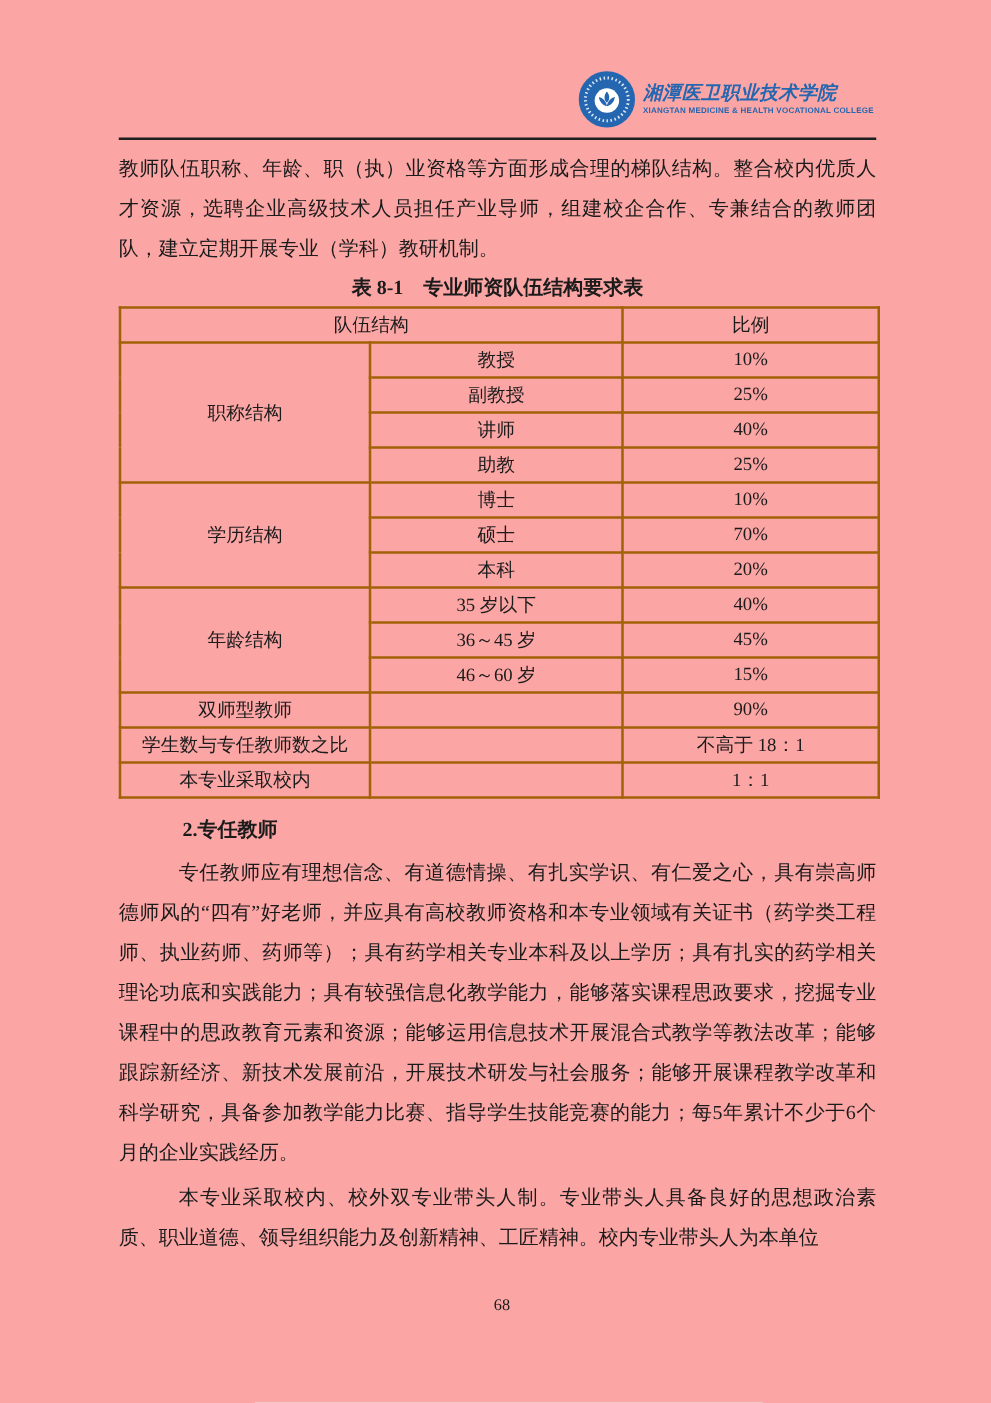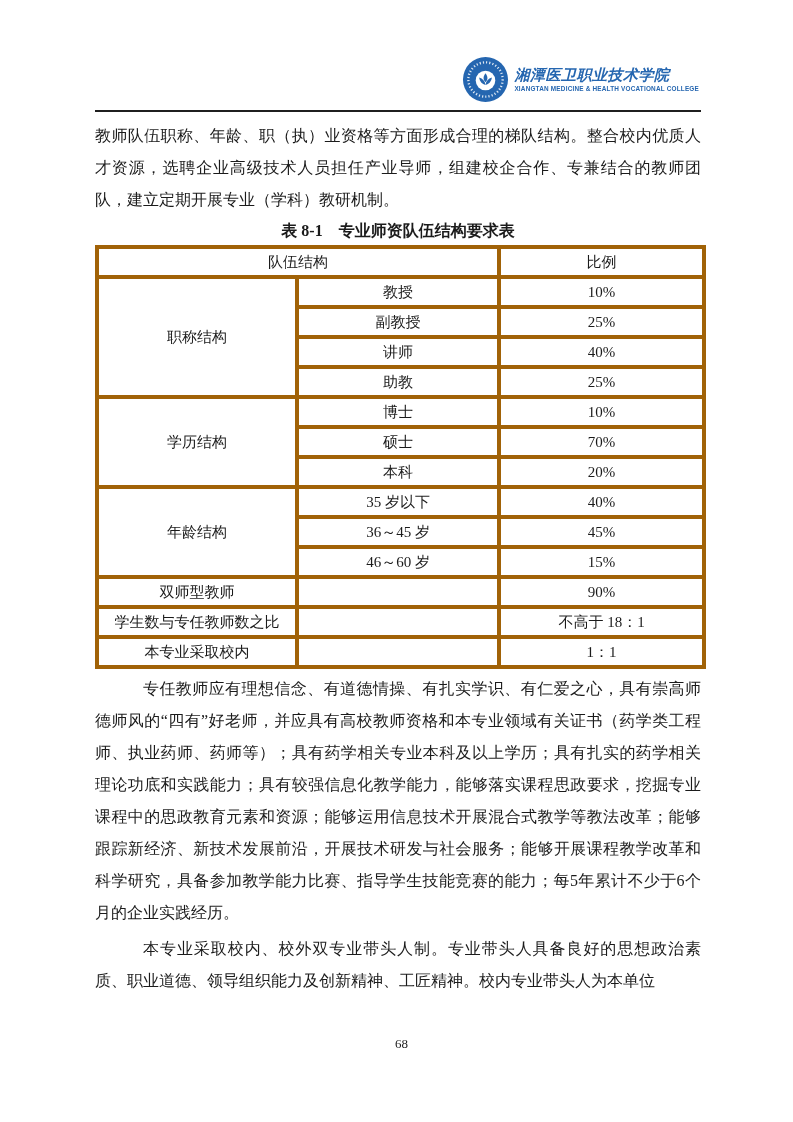--- a/index.html
+++ b/index.html
@@ -1,18 +1,18 @@
 <!DOCTYPE html>
 <html><head>
 <meta charset="utf-8">
 <style>
   html,body { margin:0; padding:0; background:#e8e8e8; }
   .page {
     position:relative; width:793px; height:1122px; margin:0 auto;
-    background:#ffffff; overflow:hidden;
+    background:#fca5a5; overflow:hidden;
     font-family:"Liberation Serif","DejaVu Serif",serif;
     color:#1b1b1b;
   }
   
   .header { position:relative; margin:0 92px 0 95px; height:110px;
             border-bottom:2px solid #1f1f1f; }
   .logo { position:absolute; right:2px; top:56px; display:flex; align-items:center; }
   .emblem { width:47px; height:47px; flex:0 0 auto; }
   .logo-text { margin-left:5px; }
   .logo-zh { font-size:15px; font-weight:bold; font-style:italic;
@@ -27,21 +27,21 @@
   .p-indent { text-indent:48px; }
   .caption { margin-top:3px; text-align:center; font-weight:bold;
              font-size:16px; line-height:24px; }
   h3.doc-h { margin:12px 0 0 0; padding-left:51px; font-size:16px;
              line-height:28px; font-weight:bold; }
   h3.doc-h2 { margin:10px 0 0 0; }
   .p-after-h { margin-top:4px; }
   
   table.req { border-collapse:collapse; table-layout:fixed; width:607px;
               margin-top:2px; }
-  table.req td { border:4px solid #a16207; height:26px; padding:0 2px;
+  table.req td { border:2px solid #a16207; height:26px; padding:0 2px;
                  text-align:center; vertical-align:middle; font-size:15px; }
   
   .footer { position:absolute; left:0; right:0; top:1036px;
             text-align:center; font-size:13px;padding-left:10px; }
 </style>
 </head>
 <body>
 
 <div class="page">
 
@@ -137,20 +137,21 @@
           <td>不高于 18：1</td>
         </tr>
         <tr>
           <td>本专业采取校内</td>
           <td></td>
           <td>1：1</td>
         </tr>
       </tbody>
     </table>
 
+    <h3 class="doc-h">2.专任教师</h3>
 
     <p class="p-indent p-after-h">专任教师应有理想信念、有道德情操、有扎实学识、有仁爱之心，具有崇高师德师风的“四有”好老师，并应具有高校教师资格和本专业领域有关证书（药学类工程师、执业药师、药师等）；具有药学相关专业本科及以上学历；具有扎实的药学相关理论功底和实践能力；具有较强信息化教学能力，能够落实课程思政要求，挖掘专业课程中的思政教育元素和资源；能够运用信息技术开展混合式教学等教法改革；能够跟踪新经济、新技术发展前沿，开展技术研发与社会服务；能够开展课程教学改革和科学研究，具备参加教学能力比赛、指导学生技能竞赛的能力；每5年累计不少于6个月的企业实践经历。</p>
 
 
     <p class="p-indent p-after-h">本专业采取校内、校外双专业带头人制。专业带头人具备良好的思想政治素质、职业道德、领导组织能力及创新精神、工匠精神。校内专业带头人为本单位</p>
 
   </div>
 
   <div class="footer">68</div>
 

